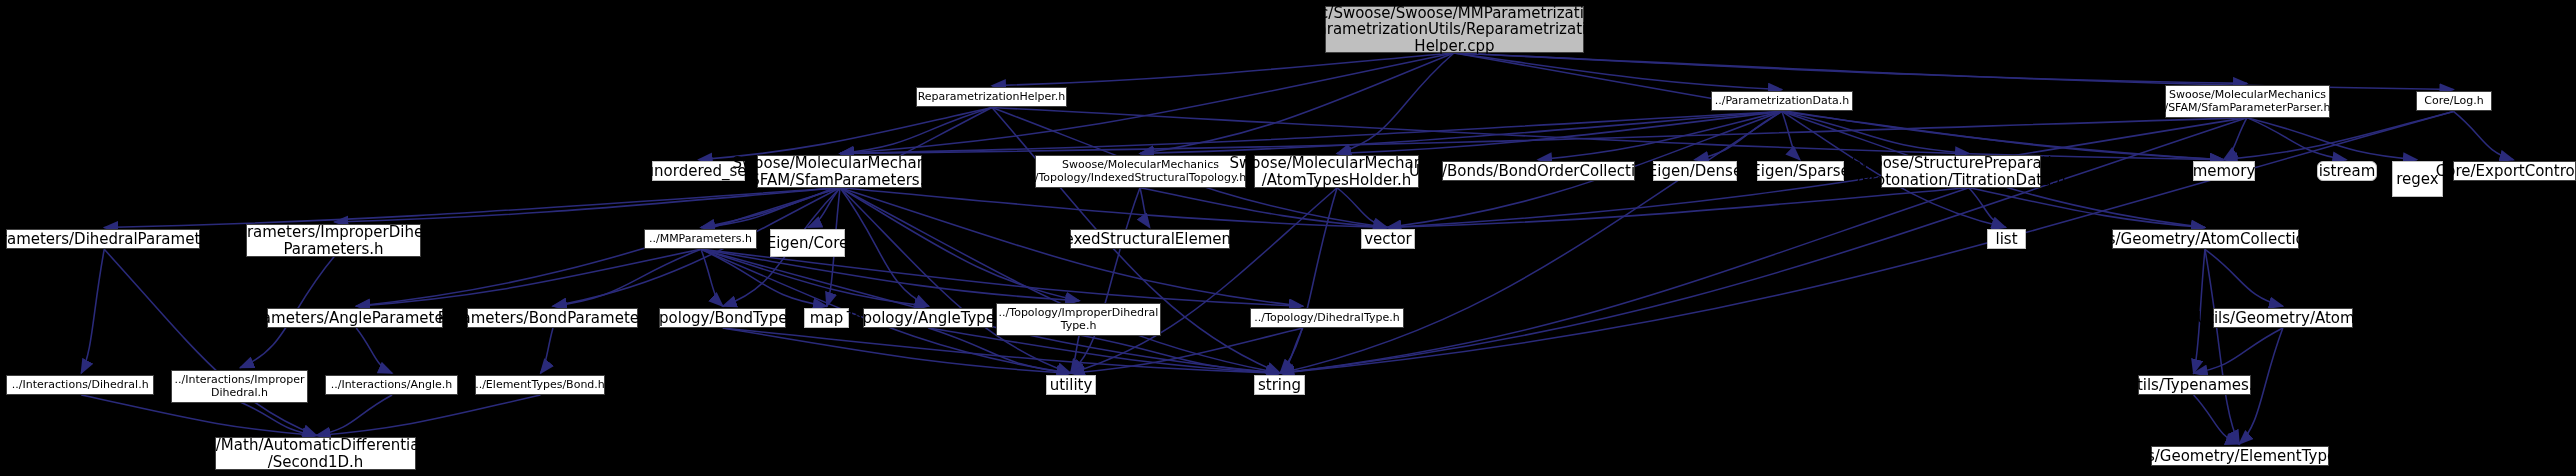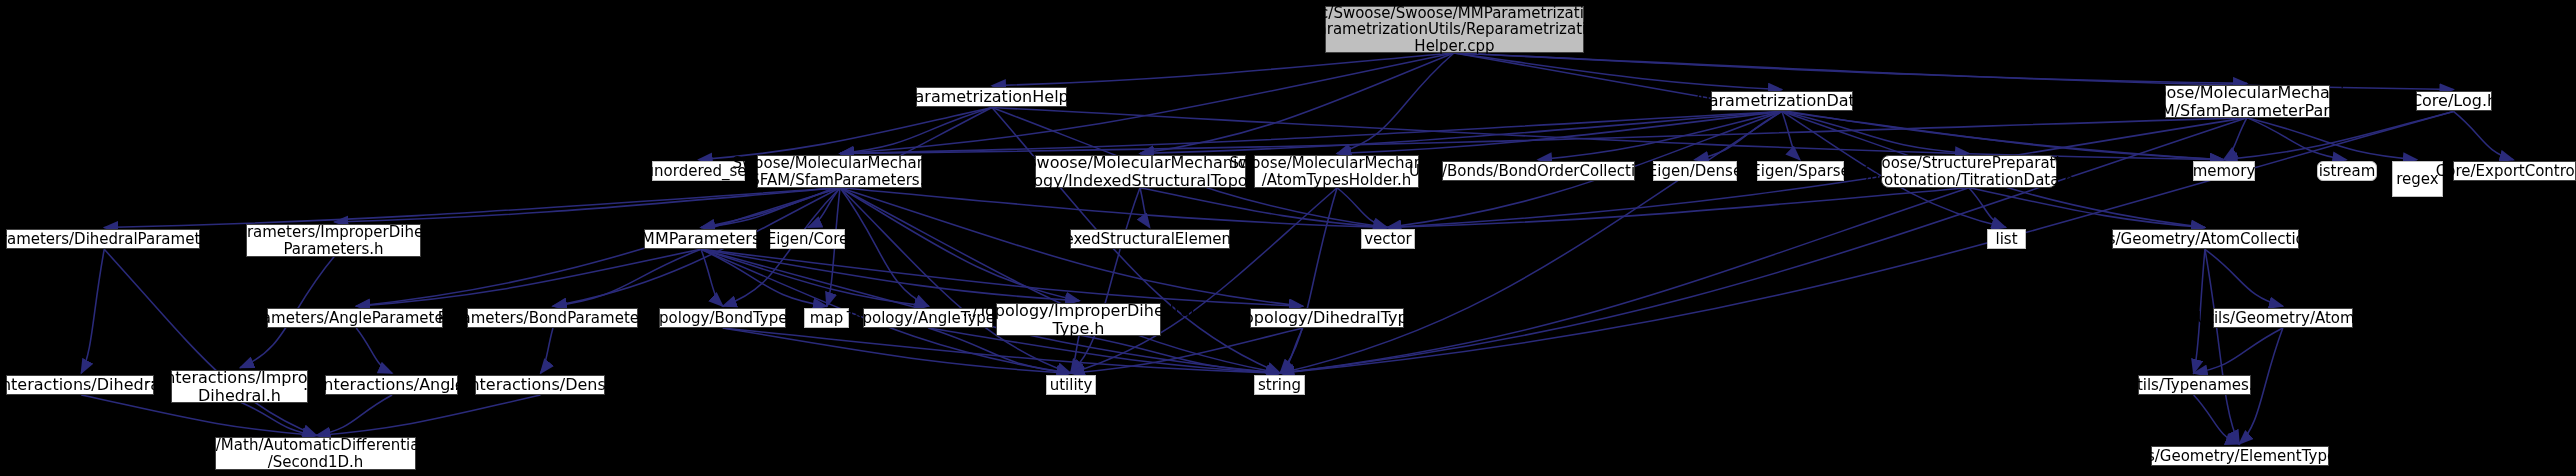--- a/index.html
+++ b/index.html
@@ -3,21 +3,21 @@
 <meta charset="utf-8">
 <style>
   html,body{margin:0;padding:0;background:#ffffff;}
   #stage{position:relative;width:2576px;height:476px;background:#000000;
          font-family:"DejaVu Sans","Liberation Sans",sans-serif;overflow:hidden;}
   #edges{position:absolute;left:0;top:0;width:2576px;height:476px;}
   .node{position:absolute;box-sizing:border-box;display:flex;align-items:center;
         justify-content:center;text-align:center;line-height:1.12;
         color:#000000;background:#ffffff;white-space:pre-line;z-index:5;}
   .node.sys{border:0.8px solid #c0c0c0;font-size:15px;}
-  .node.hdr{border:0.8px solid #404040;font-size:16px;}
+  .node.hdr{border:0.8px solid #404040;font-size:11px;}
   .node.strong{border:1.6px solid #404040;font-size:15px;}
   .node.root{border:1.6px solid #404040;background:#bfbfbf;font-size:15px;}
 </style>
 </head>
 <body>
 
 <div id="stage">
   <svg id="edges" viewBox="0 0 3304 611">
     <defs>
       <marker id="ah" markerWidth="10" markerHeight="8" refX="9" refY="4" orient="auto">
@@ -130,49 +130,49 @@
       <div class="node sys" style="left: 652px; top: 161px; width: 93px; height: 20px;">unordered_set</div>
       <div class="node strong" style="left: 757px; top: 155px; width: 165px; height: 33px;">Swoose/MolecularMechanics
 /SFAM/SfamParameters.h</div>
       <div class="node hdr" style="left: 1035px; top: 155px; width: 211px; height: 33px;">Swoose/MolecularMechanics
 /Topology/IndexedStructuralTopology.h</div>
       <div class="node strong" style="left: 1254px; top: 155px; width: 165px; height: 33px;">Swoose/MolecularMechanics
 /AtomTypesHolder.h</div>
       <div class="node strong" style="left: 1442px; top: 161px; width: 193px; height: 20px;">Utils/Bonds/BondOrderCollection.h</div>
       <div class="node sys" style="left: 1653px; top: 161px; width: 84px; height: 20px;">Eigen/Dense</div>
       <div class="node sys" style="left: 1757px; top: 161px; width: 87px; height: 20px;">Eigen/Sparse</div>
-      <div class="node strong" style="left: 1881px; top: 155px; width: 176px; height: 33px; border-radius: 8px;">Swoose/StructurePreparation
+      <div class="node strong" style="left: 1881px; top: 155px; width: 160px; height: 33px;">Swoose/StructurePreparation
 /Protonation/TitrationData.h</div>
       <div class="node sys" style="left: 2193px; top: 161px; width: 62px; height: 20px;">memory</div>
       <div class="node sys" style="left: 2317px; top: 161px; width: 60px; height: 20px; border-radius: 6px;">istream</div>
       <div class="node sys" style="left: 2392px; top: 161px; width: 51px; height: 36px;">regex</div>
       <div class="node strong" style="left: 2453px; top: 161px; width: 123px; height: 20px;">Core/ExportControl.h</div>
       <div class="node strong" style="left: 6.2px; top: 229px; width: 194px; height: 20px;">../Parameters/DihedralParameters.h</div>
       <div class="node strong" style="left: 246px; top: 224px; width: 175px; height: 33px;">../Parameters/ImproperDihedral
 Parameters.h</div>
       <div class="node hdr" style="left: 644px; top: 229px; width: 113px; height: 20px;">../MMParameters.h</div>
-      <div class="node sys" style="left: 770px; top: 229px; width: 75px; height: 20px;">Eigen/Core</div>
+      <div class="node sys" style="left: 770px; top: 229px; width: 75px; height: 28px;">Eigen/Core</div>
       <div class="node strong" style="left: 1070px; top: 229px; width: 160px; height: 20px;">IndexedStructuralElements.h</div>
       <div class="node sys" style="left: 1361px; top: 229px; width: 54px; height: 20px;">vector</div>
       <div class="node sys" style="left: 1987px; top: 229px; width: 39px; height: 20px;">list</div>
       <div class="node strong" style="left: 2112px; top: 229px; width: 187px; height: 20px;">Utils/Geometry/AtomCollection.h</div>
       <div class="node strong" style="left: 267px; top: 308px; width: 176px; height: 20px;">Parameters/AngleParameters.h</div>
       <div class="node strong" style="left: 467px; top: 308px; width: 171px; height: 20px;">Parameters/BondParameters.h</div>
       <div class="node strong" style="left: 659px; top: 308px; width: 127px; height: 20px;">Topology/BondType.h</div>
       <div class="node sys" style="left: 804px; top: 308px; width: 45px; height: 20px;">map</div>
       <div class="node strong" style="left: 863px; top: 308px; width: 130px; height: 20px;">Topology/AngleType.h</div>
       <div class="node hdr" style="left: 996px; top: 303px; width: 165px; height: 33px;">../Topology/ImproperDihedral
 Type.h</div>
       <div class="node hdr" style="left: 1226px; top: 308px; width: 154px; height: 20px; margin-left: 24px;">../Topology/DihedralType.h</div>
       <div class="node strong" style="left: 2213px; top: 308px; width: 140px; height: 20px;">Utils/Geometry/Atom.h</div>
       <div class="node hdr" style="left: 6.2px; top: 375px; width: 148px; height: 20px;">../Interactions/Dihedral.h</div>
       <div class="node hdr" style="left: 171px; top: 370px; width: 137px; height: 33px;">../Interactions/Improper
 Dihedral.h</div>
       <div class="node hdr" style="left: 325px; top: 375px; width: 133px; height: 20px;">../Interactions/Angle.h</div>
-      <div class="node hdr" style="left: 475px; top: 375px; width: 130px; height: 20px;">../Interactions/Dense.h</div>
+      <div class="node hdr" style="left: 475px; top: 375px; width: 130px; height: 20px;">../ElementTypes/Bond.h</div>
       <div class="node sys" style="left: 1046px; top: 375px; width: 50px; height: 20px;">utility</div>
       <div class="node sys" style="left: 1254px; top: 375px; width: 51px; height: 20px; text-align: center;">string</div>
       <div class="node strong" style="left: 2138px; top: 375px; width: 113px; height: 20px;">Utils/Typenames.h</div>
       <div class="node strong" style="left: 215px; top: 437px; width: 201px; height: 33px;">Utils/Math/AutomaticDifferentiation
 /Second1D.h</div>
       <div class="node strong" style="left: 2151px; top: 446px; width: 178px; height: 20px;">Utils/Geometry/ElementTypes.h</div>
     </div>
 </div>
 
 

